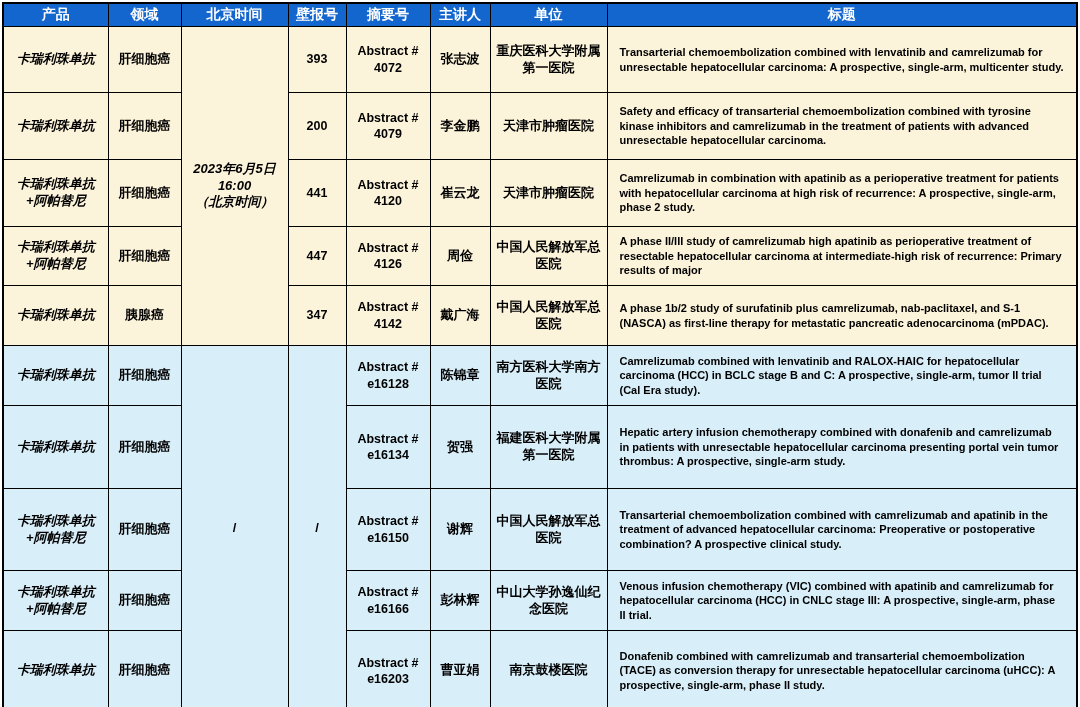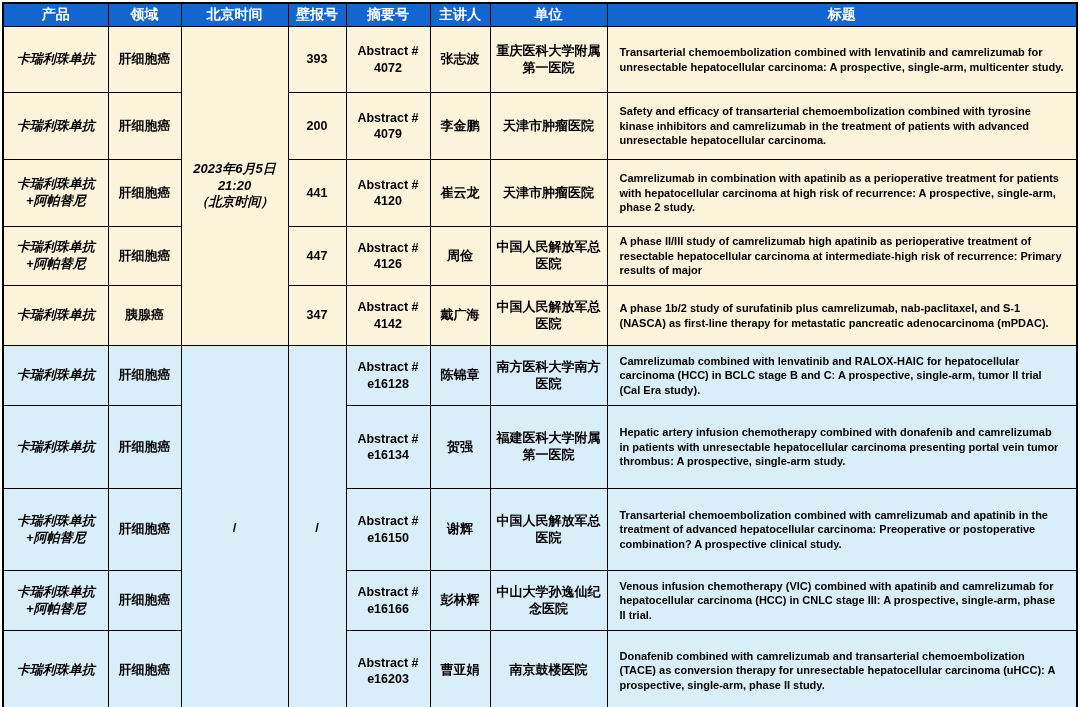--- a/index.html
+++ b/index.html
@@ -75,21 +75,21 @@
         <th>单位</th>
         <th>标题</th>
       </tr>
     </thead>
     <tbody>
 
       <tr class="top" style="height:66px">
         <td class="zh preline">卡瑞利珠单抗</td>
         <td class="zh">肝细胞癌</td>
         <td class="zh preline" rowspan="5">2023年6月5日
-21:20
+16:00
 （北京时间）</td>
         <td class="abstract">393</td>
         <td class="abstract">Abstract #
 4072</td>
         <td class="zh">张志波</td>
         <td class="zh">重庆医科大学附属第一医院</td>
         <td class="title">Transarterial chemoembolization combined with lenvatinib and camrelizumab for unresectable hepatocellular carcinoma: A prospective, single-arm, multicenter study.</td>
       </tr>
 
       <tr class="top" style="height:67px">

